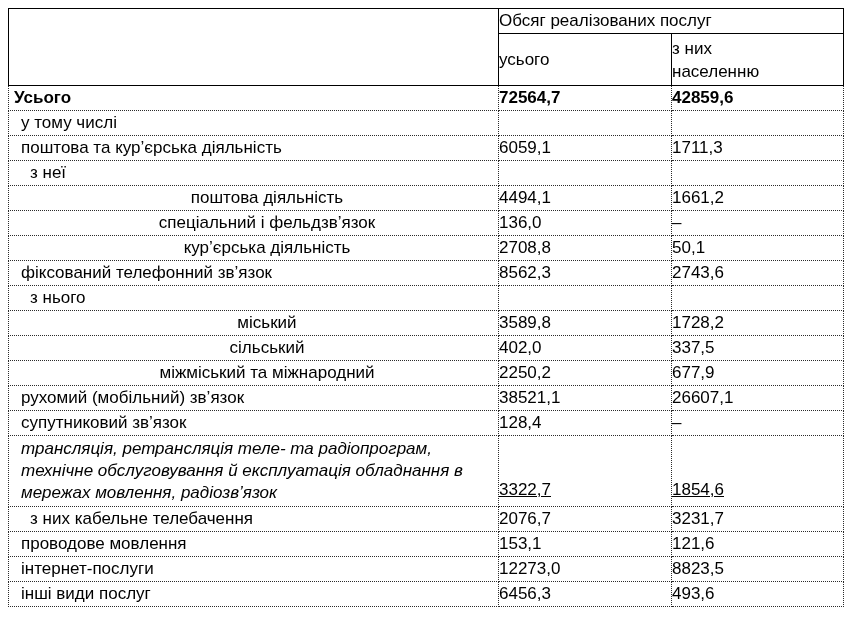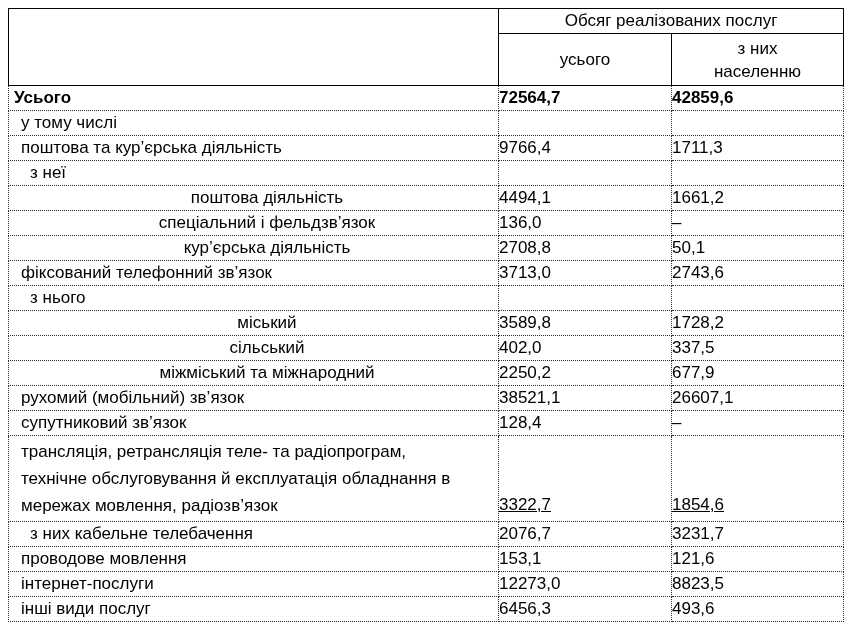--- a/index.html
+++ b/index.html
@@ -25,21 +25,21 @@
   }
   col.c-label { width: 490px; }
   col.c-total { width: 173px; }
   col.c-pop   { width: 172px; }
 
   
   thead th {
     border: 1px solid #000;
     font-weight: normal;
     font-size: 17px;
-    text-align: center;
+    text-align: left;
     vertical-align: middle;
     padding: 0;
     background: #fff;
   }
   th.h-group { height: 25px; }
   th.h-sub   { height: 52px; white-space: pre-line; line-height: 23px; }
 
   
   tbody td {
     border: 1px dotted #2b2b2b;
@@ -56,25 +56,26 @@
 
   tr.indent-0 td.cell-label { padding-left: 5px; }
   tr.indent-1 td.cell-label { padding-left: 12px; }
   tr.indent-2 td.cell-label { padding-left: 21px; }
   tr.indent-3 td.cell-label { padding-left: 27px; text-align: center; }
 
   tr.bold td { font-weight: bold; }
 
   tr.multiline td.cell-label {
     white-space: pre-line;
-    line-height: 27px;
+    line-height: 22px;
     padding-top: 2px;
     padding-bottom: 2px;
     text-align: justify;
     padding-right: 6px;
+    font-style: italic;
   }
   tr.multiline td.cell-val {
     vertical-align: bottom;
     padding-bottom: 4px;
     text-decoration: underline;
   }
 </style>
 </head>
 <body>
 
@@ -102,21 +103,21 @@
     <td class="cell-val">72564,7</td>
     <td class="cell-val">42859,6</td>
   </tr>
         <tr class="indent-1">
     <td class="cell-label">у тому числі</td>
     <td class="cell-val"></td>
     <td class="cell-val"></td>
   </tr>
         <tr class="indent-1">
     <td class="cell-label">поштова та кур’єрська діяльність</td>
-    <td class="cell-val">9766,4</td>
+    <td class="cell-val">6059,1</td>
     <td class="cell-val">1711,3</td>
   </tr>
         <tr class="indent-2">
     <td class="cell-label">з неї</td>
     <td class="cell-val"></td>
     <td class="cell-val"></td>
   </tr>
         <tr class="indent-3">
     <td class="cell-label">поштова діяльність</td>
     <td class="cell-val">4494,1</td>
@@ -127,21 +128,21 @@
     <td class="cell-val">136,0</td>
     <td class="cell-val">–</td>
   </tr>
         <tr class="indent-3">
     <td class="cell-label">кур’єрська діяльність</td>
     <td class="cell-val">2708,8</td>
     <td class="cell-val">50,1</td>
   </tr>
         <tr class="indent-1">
     <td class="cell-label">фіксований телефонний зв’язок</td>
-    <td class="cell-val">3713,0</td>
+    <td class="cell-val">8562,3</td>
     <td class="cell-val">2743,6</td>
   </tr>
         <tr class="indent-2">
     <td class="cell-label">з нього</td>
     <td class="cell-val"></td>
     <td class="cell-val"></td>
   </tr>
         <tr class="indent-3">
     <td class="cell-label">міський</td>
     <td class="cell-val">3589,8</td>

